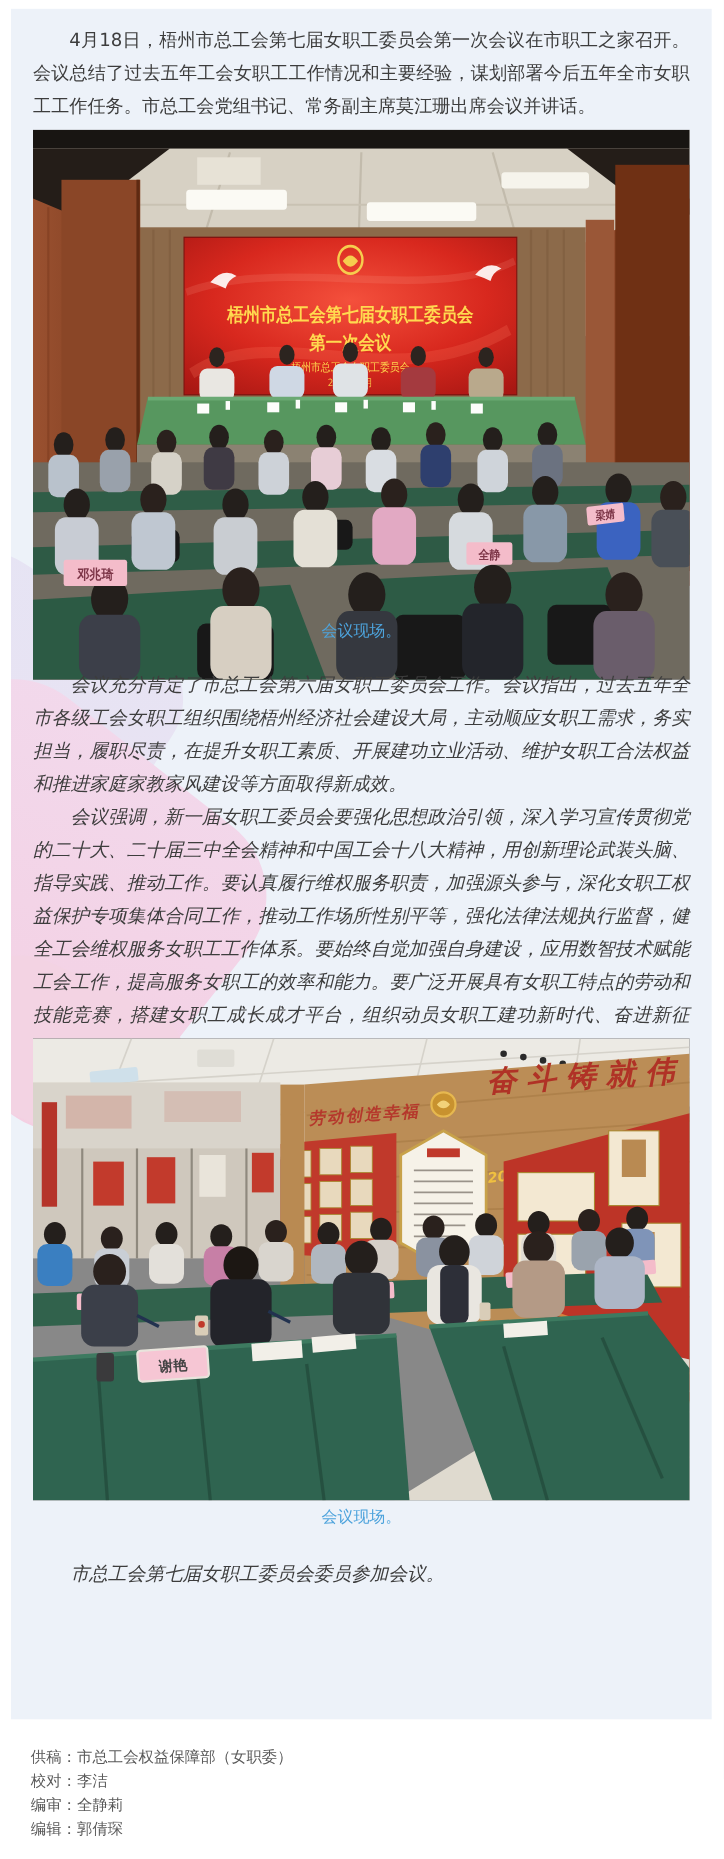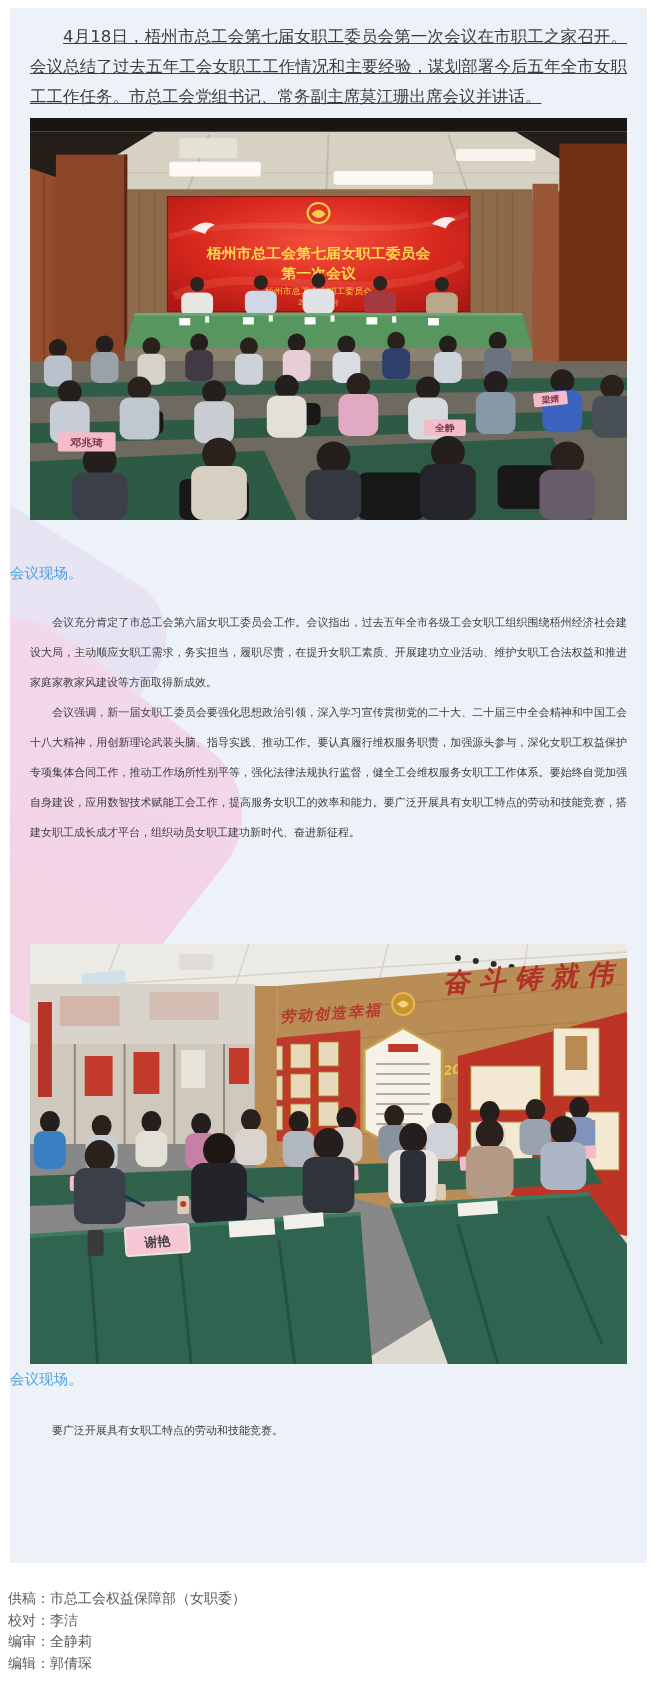--- a/index.html
+++ b/index.html
@@ -21,45 +21,45 @@
     left:-150px;top:650px;width:350px;height:330px;border-radius:80px;
     background:linear-gradient(160deg,#f2d9ec,#f4cfe2);transform:rotate(38deg);
   }
   .blob-pink2{
     left:-60px;top:880px;width:220px;height:140px;border-radius:60px;
     background:#f3d3e3;transform:rotate(24deg);
   }
   .para{
     position:absolute;left:20px;width:597px;margin:0;z-index:2;
     font-size:16.5px;line-height:30px;color:#3d3d3d;
-    text-align:justify;text-indent:2em;letter-spacing:0;text-decoration:underline;
+    text-align:justify;text-indent:2em;letter-spacing:0;
   }
   .pgroup{position:absolute;left:20px;width:597px;z-index:2;}
-  .pgroup p{margin:0;font-size:11px;line-height:30px;color:#3d3d3d;text-align:justify;text-indent:2em;}
+  .pgroup p{margin:0;font-size:17px;line-height:30px;color:#3d3d3d;text-align:justify;text-indent:2em;font-style:italic;}
   .photo{
     position:absolute;left:20px;width:597px;z-index:2;display:block;
     background:#888;overflow:hidden;
   }
   .photo svg{display:block;width:100%;height:100%;}
-  #photo1{top:110px;height:402px;}
+  #photo1{top:110px;height:500px;}
   #photo2{top:936px;height:420px;}
   .caption{
-    position:absolute;left:0;width:100%;z-index:2;
+    position:absolute;left:0;width:100%;text-align:center;z-index:2;
     font-size:14.5px;color:#4da3dc;
   }
   #cap1{top:556px;}
   #cap2{top:1362px;}
   #pgroup-mid{top:600px;}
   #pgroup-end{top:1408px;}
   #p1{top:14px;}
   .credits{
     position:absolute;left:8px;top:1588px;z-index:2;
     font-size:14px;line-height:21.5px;color:#5a5a5a;
   }
-  .credit-line{white-space:nowrap;}
+  .credit-line{white-space:nowrap;margin-left:20px;}
 </style>
 </head>
 <body>
 
 <div class="content-box">
   <div class="blob blob-lavender"></div>
   <div class="blob blob-pink"></div>
   <div class="blob blob-pink2"></div>
 
   <p id="p1" class="para">4月18日，梧州市总工会第七届女职工委员会第一次会议在市职工之家召开。会议总结了过去五年工会女职工工作情况和主要经验，谋划部署今后五年全市女职工工作任务。市总工会党组书记、常务副主席莫江珊出席会议并讲话。</p>
@@ -442,21 +442,21 @@
       <g transform="rotate(-4 128 296)">
         <rect x="96" y="282" width="64" height="28" rx="3" fill="#f6c6d4" stroke="#e8e4dc" stroke-width="2"></rect>
         <text x="128" y="302" font-size="13" fill="#444" text-anchor="middle" font-weight="bold">谢艳</text>
       </g>
     </svg>
   </div>
 
   <div id="cap2" class="caption">会议现场。</div>
 
   <div id="pgroup-end" class="pgroup">
-    <p>要广泛开展具有女职工特点的劳动和技能竞赛。</p>
+    <p>市总工会第七届女职工委员会委员参加会议。</p>
   </div>
 </div>
 
 <div class="credits">
   <div class="credit-line">供稿：市总工会权益保障部（女职委）</div>
   <div class="credit-line">校对：李洁</div>
   <div class="credit-line">编审：全静莉</div>
   <div class="credit-line">编辑：郭倩琛</div>
 </div>
 

